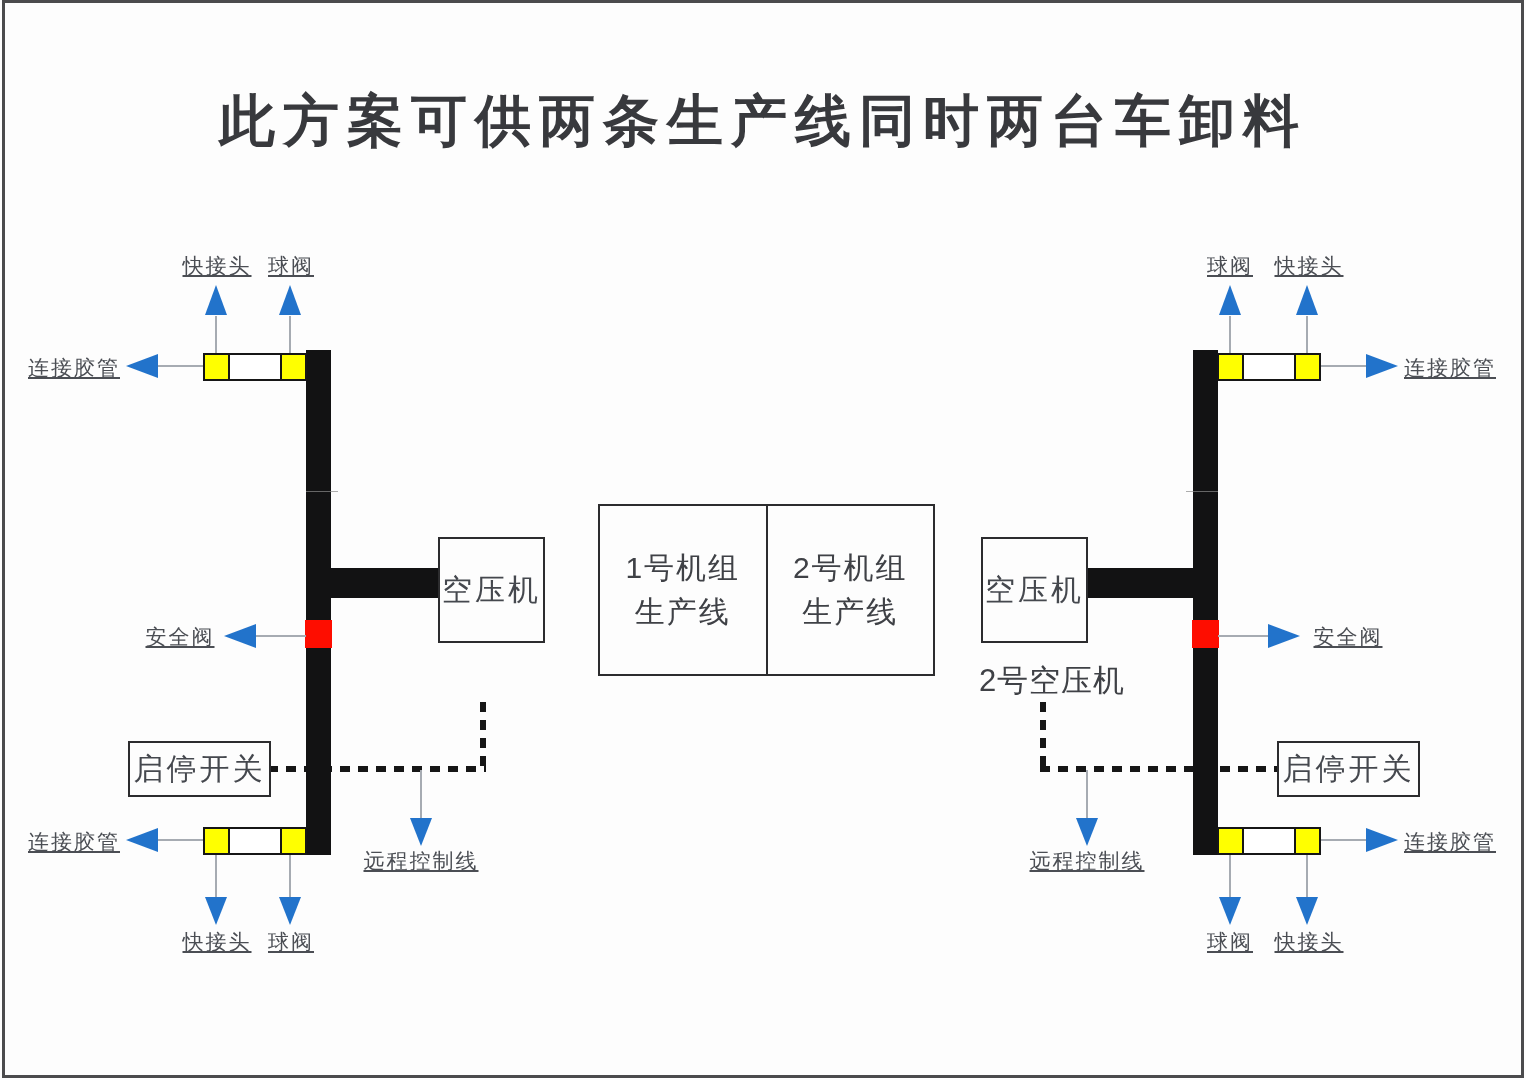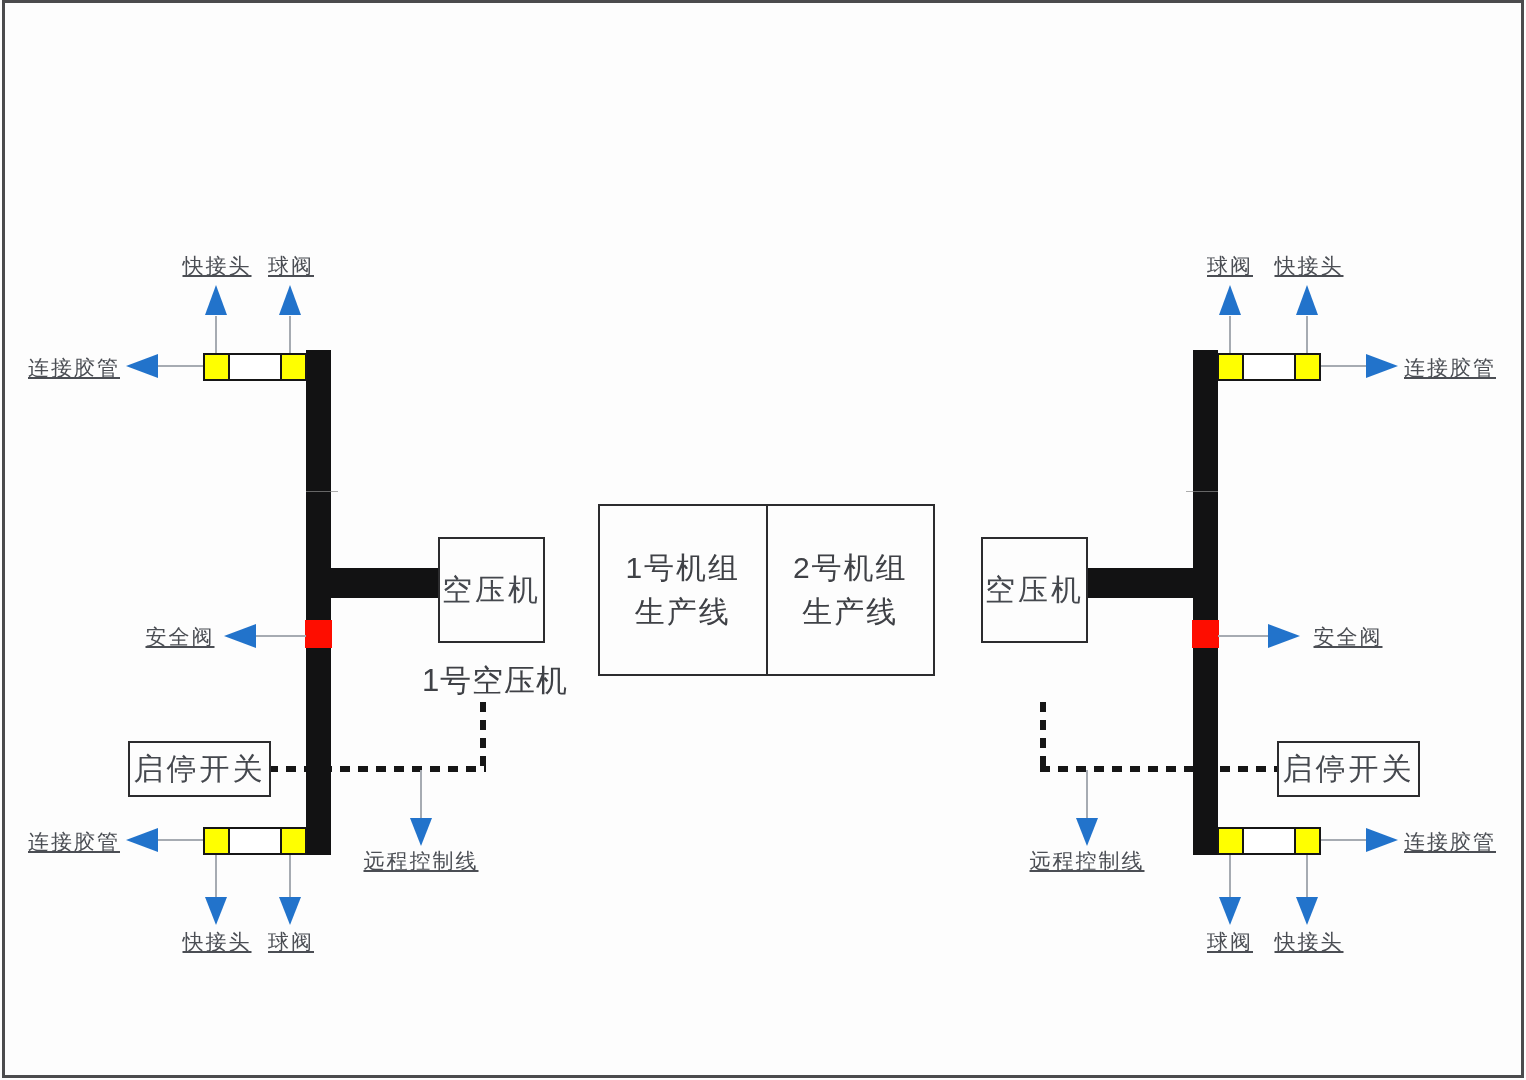--- a/index.html
+++ b/index.html
@@ -44,20 +44,21 @@
     font-size:30px;letter-spacing:2px;line-height:44px;color:#3f4146;white-space:nowrap;
   }
   .cell:first-child{border-right:2px solid #2c2c2e;}
 </style>
 </head>
 <body>
 
 <div id="canvas">
   <div class="frame"></div>
 
+  <div class="title">此方案可供两条生产线同时两台车卸料</div>
 
   <div class="dash-h" style="left:268px;top:766px;width:218px;"></div>
   <div class="dash-v" style="left:480px;top:702px;height:66px;"></div>
 
   <div class="pipe" style="left:306px;top:350px;width:25px;height:505px;"></div>
   <div class="pipe" style="left:331px;top:568px;width:107px;height:30px;"></div>
   <div class="seam" style="left:306px;top:491px;width:32px;"></div>
 
   <div class="blk yellow" style="left:203px;top:353px;width:27px;height:28px;"></div>
   <div class="blk white" style="left:228px;top:353px;width:54px;height:28px;"></div>
@@ -68,21 +69,20 @@
   <div class="blk yellow" style="left:280px;top:827px;width:27px;height:28px;"></div>
 
   <div class="red" style="left:305px;top:620px;width:27px;height:28px;"></div>
   <div class="stem" style="left:254px;top:635px;width:52px;height:2px;"></div>
   <div class="tri aleft" style="left:224px;top:624px;"></div>
   <div class="lbl" style="left:138px;top:625px;width:84px;">安全阀</div>
 
   <div class="obox" style="left:438px;top:537px;width:107px;height:106px;font-size:30px;letter-spacing:3px;">
     <span>空压机</span>
   </div>
-  <div class="bigname" style="left:409px;top:660px;width:172px;">1号空压机</div>
 
   <div class="obox" style="left:128px;top:741px;width:143px;height:56px;font-size:30px;letter-spacing:3px;">
     <span>启停开关</span>
   </div>
 
   <div class="stem" style="left:420px;top:770px;width:2px;height:48px;"></div>
   <div class="tri down" style="left:410px;top:818px;"></div>
   <div class="lbl" style="left:336px;top:849px;width:170px;">远程控制线</div>
 
   <div class="stem" style="left:156px;top:365px;width:47px;height:2px;"></div>
@@ -136,20 +136,21 @@
   <div class="blk yellow" style="left:1294px;top:827px;width:27px;height:28px;"></div>
 
   <div class="red" style="left:1192px;top:620px;width:27px;height:28px;"></div>
   <div class="stem" style="left:1218px;top:635px;width:52px;height:2px;"></div>
   <div class="tri aright" style="left:1268px;top:624px;"></div>
   <div class="lbl" style="left:1306px;top:625px;width:84px;">安全阀</div>
 
   <div class="obox" style="left:981px;top:537px;width:107px;height:106px;font-size:30px;letter-spacing:3px;">
     <span>空压机</span>
   </div>
+  <div class="bigname" style="left:966px;top:660px;width:172px;">2号空压机</div>
 
   <div class="obox" style="left:1277px;top:741px;width:143px;height:56px;font-size:30px;letter-spacing:3px;">
     <span>启停开关</span>
   </div>
 
   <div class="stem" style="left:1086px;top:770px;width:2px;height:48px;"></div>
   <div class="tri down" style="left:1076px;top:818px;"></div>
   <div class="lbl" style="left:1002px;top:849px;width:170px;">远程控制线</div>
 
   <div class="stem" style="left:1321px;top:365px;width:47px;height:2px;"></div>

